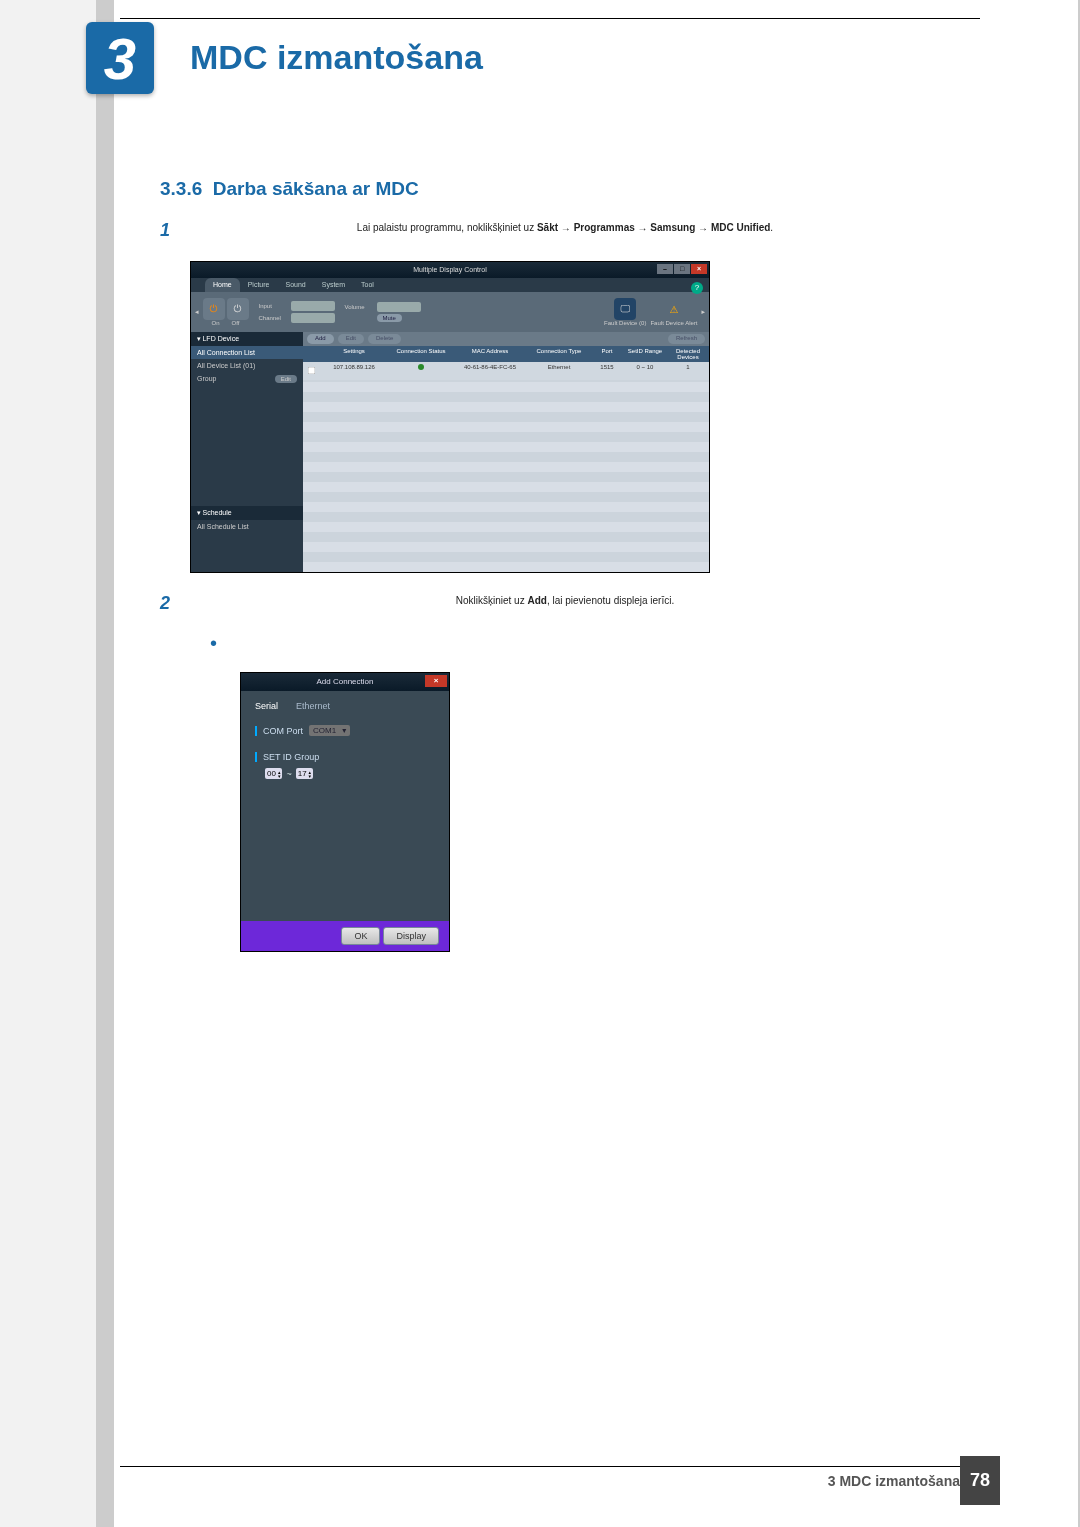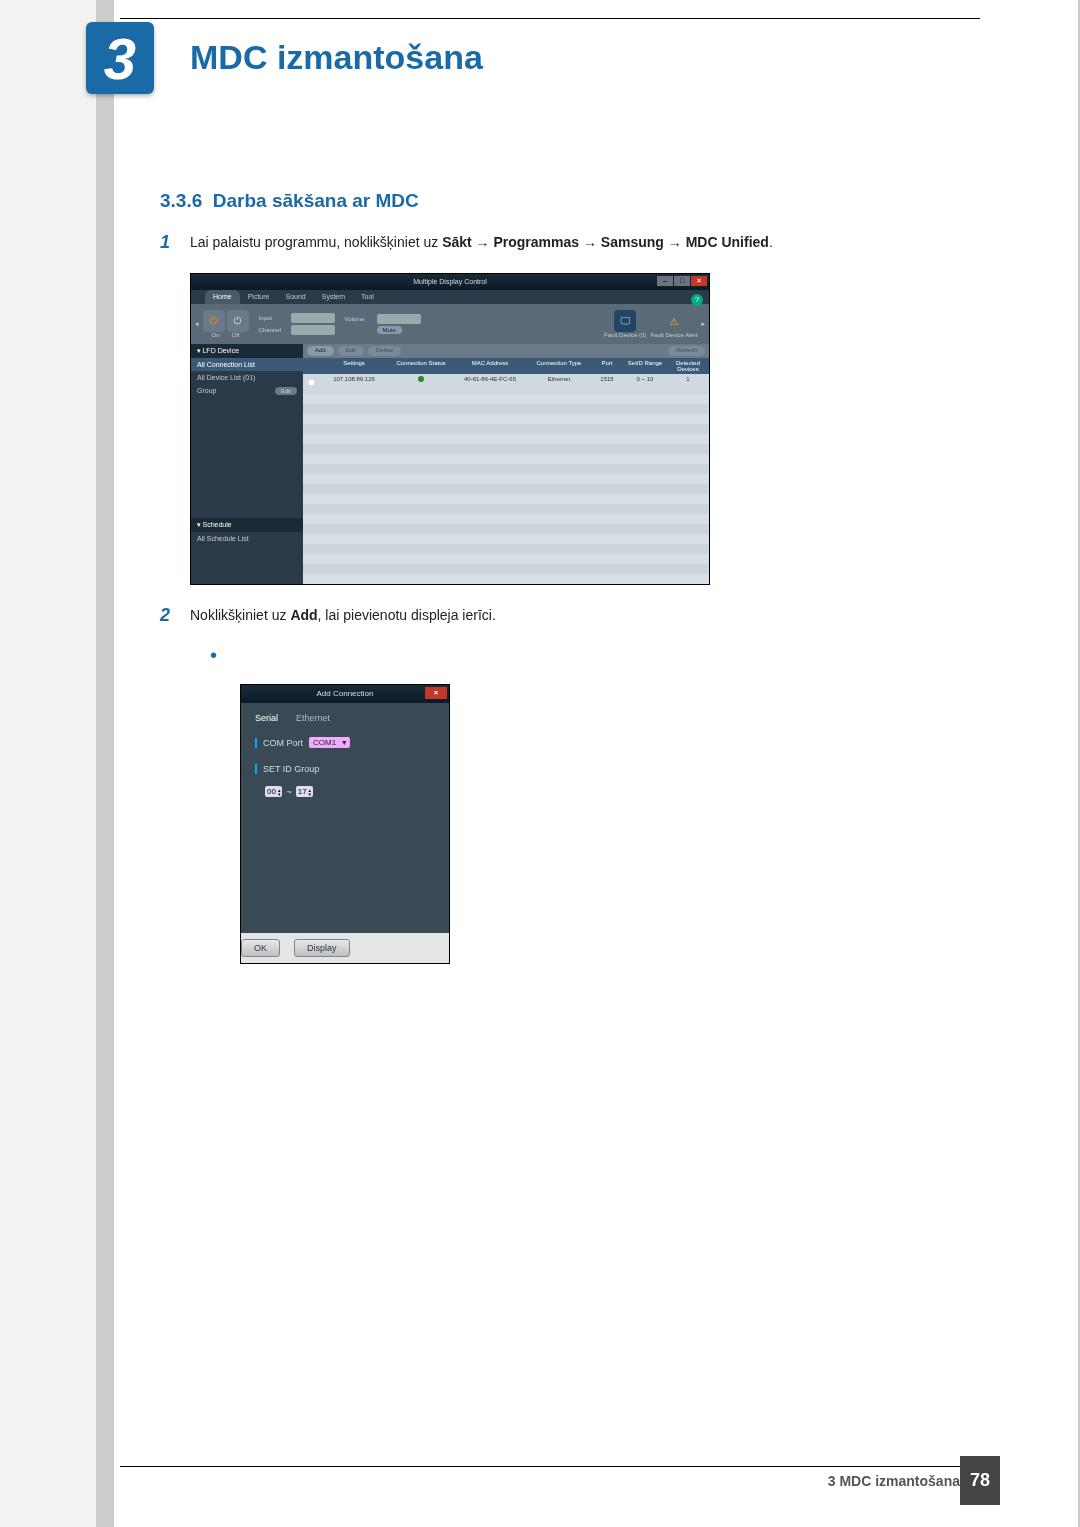--- a/index.html
+++ b/index.html
@@ -28,26 +28,26 @@
     box-shadow: 0 2px 4px rgba(0,0,0,.3);
   }
   .chapter-badge span { color: #fff; font-size: 58px; font-weight: bold; font-style: italic; }
   .chapter-title {
     position: absolute; left: 190px; top: 38px; font-size: 34px; color: #1a6aa7; font-weight: bold;
   }
   .top-rule {
     position: absolute; left: 120px; top: 18px; width: 860px; height: 1px; background: #000;
   }
   .content {
-    position: absolute; left: 160px; top: 190px; width: 780px;
+    position: absolute; left: 160px; top: 178px; width: 780px;
   }
   .section-heading { color: #1a6aa7; font-size: 19px; font-weight: bold; margin-bottom: 20px; }
   .step-row { display: flex; margin-bottom: 20px; }
   .step-num { width: 30px; color: #1a6aa7; font-style: italic; font-size: 18px; font-weight: bold; }
-  .step-txt { flex: 1; font-size: 14px; color: #222; line-height: 1.5; }
+  .step-txt { flex: 1; font-size: 10px; color: #222; line-height: 1.5; text-align: center; }
   .step-txt b { font-weight: bold; }
   .bullet-row { display: flex; margin: 10px 0 20px 50px; font-size: 15px; color: #222; }
   .bullet-dot { width: 18px; color: #1a6aa7; font-size: 20px; line-height: 18px; }
 
   
   .mdc-window {
     width: 520px; margin: 0 0 20px 30px;
     background: #3a4a58;
     border: 1px solid #000;
     font-size: 7px;
@@ -114,26 +114,26 @@
   }
   .dlg-title { height: 18px; background: linear-gradient(#1a2a38,#0a1a28); color: #dde; text-align: center; line-height: 18px; font-size: 8px; position: relative; }
   .dlg-close { position: absolute; right: 2px; top: 2px; width: 22px; height: 12px; background: #c43828; color: #fff; text-align: center; line-height: 12px; font-size: 8px; font-weight: bold; }
   .dlg-body { padding: 10px 14px 0 14px; height: 230px; color:#cdd; }
   .dlg-tabs { display: flex; gap: 18px; margin-bottom: 14px; }
   .dlg-tab { font-size: 9px; color: #abc; }
   .dlg-tab.sel { color: #fff; }
   .dlg-field-row { display:flex; align-items:center; gap:6px; margin-bottom: 16px; }
   .dlg-marker { width:2px; height:10px; background:#0af; }
   .dlg-label { font-size:9px; color:#cde; }
-  .dlg-dd { background:#f0abfc; color:#223; font-size:8px; padding:1px 4px; display:flex; align-items:center; gap:6px; border-radius:2px; }
+  .dlg-dd { background:#737373; color:#223; font-size:8px; padding:1px 4px; display:flex; align-items:center; gap:6px; border-radius:2px; }
   .dlg-section { margin-bottom: 12px; }
-  .dlg-range { display:flex; align-items:center; gap:4px; margin-top:12px; padding-left:10px; }
+  .dlg-range { display:flex; align-items:center; gap:4px; margin-top:6px; padding-left:10px; }
   .dlg-spin { background:#dde; color:#000; font-size:8px; padding:1px 2px; border-radius:2px; display:flex; align-items:center; gap:2px; }
   .spin-btns { display:flex; flex-direction:column; line-height:4px; font-size:5px; }
-  .dlg-footer { height: 30px; background:#e5e5e5; display:flex; align-items:center; gap:14px; padding-right:10px; }
+  .dlg-footer { height: 30px; background:#6d28d9; display:flex; align-items:center; justify-content:flex-end; gap:3px; padding-right:10px; }
   .dlg-btn { background:linear-gradient(#e8e8e8,#c0c0c0); color:#333; font-size:9px; padding:3px 12px; border-radius:3px; border:1px solid #789; }
 
   .footer {
     position: absolute; bottom: 22px; right: 80px; display: flex; align-items: center; 
   }
   .footer-text { color: #555; font-size: 14px; font-weight: bold; }
   .footer-pg { background:#444; color:#fff; width:40px; height:49px; display:flex; align-items:center; justify-content:center; font-size:18px; font-weight:bold; }
   .footer-rule { position:absolute; bottom:60px; left:120px; width:860px; height:1px; background:#000; }
 </style>
 </head>

